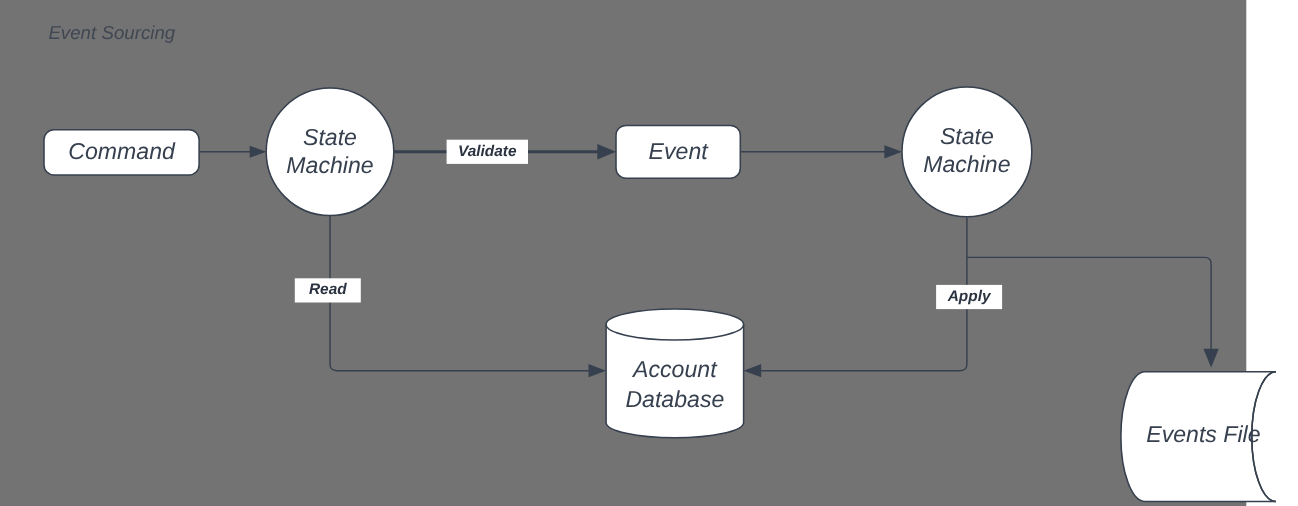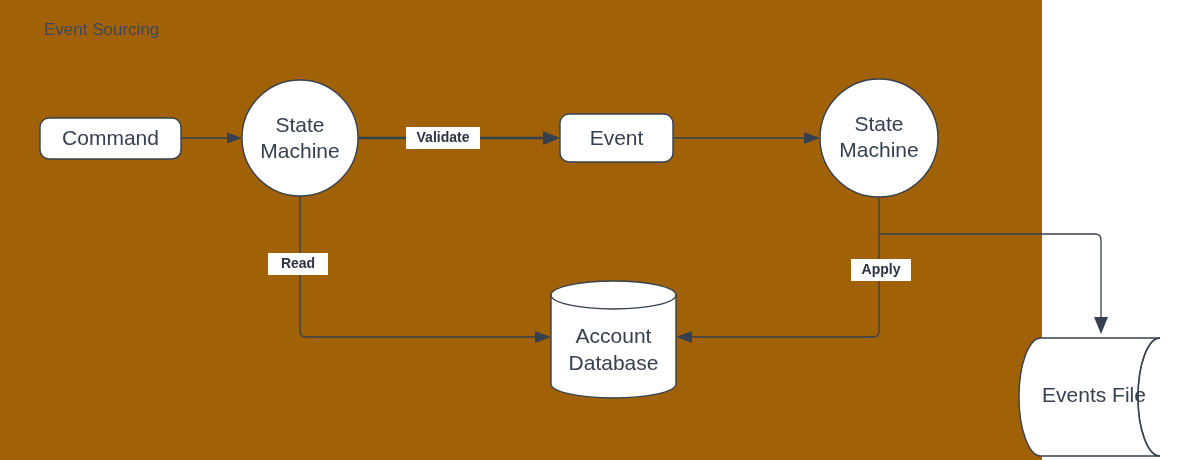--- a/index.html
+++ b/index.html
@@ -8,23 +8,24 @@
     background: #ffffff;
   }
   body {
     width: 1180px;
     height: 460px;
     overflow: hidden;
     font-family: "Liberation Sans", sans-serif;
   }
   #diagram-root {
     position: relative;
-    width: 1042px;
+    width: 1133px;
     height: 460px;
-    background: #a16207;
+    background: #737373;
+    font-style: italic;
   }
   svg.canvas {
     position: absolute;
     top: 0;
     left: 0;
     width: 1180px;
     height: 460px;
     display: block;
   }
   .shape-stroke {

